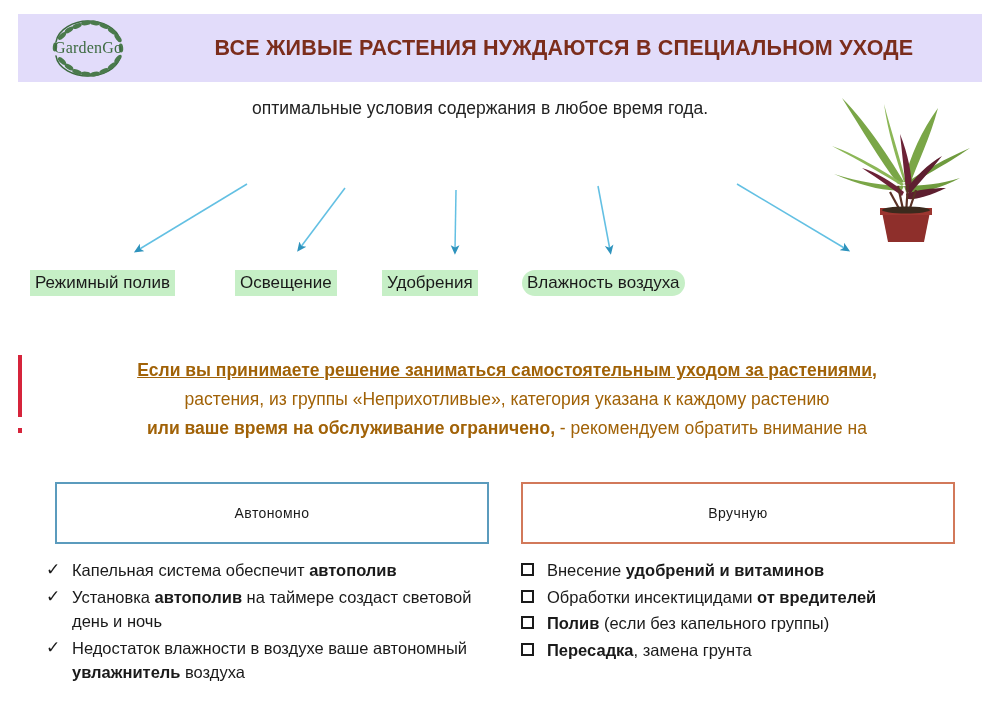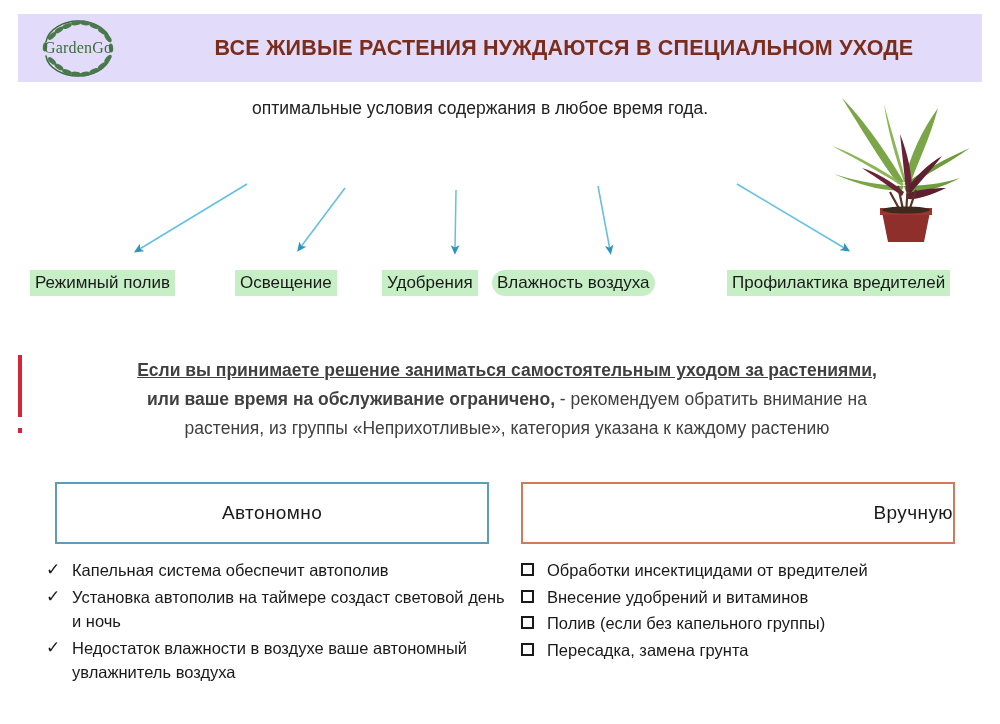--- a/index.html
+++ b/index.html
@@ -27,20 +27,21 @@
     display: flex;
     align-items: center;
   }
   .logo-box {
     width: 140px;
     height: 68px;
     position: relative;
     flex: 0 0 140px;
     display: flex;
     align-items: center;
+    justify-content: center;
     text-decoration: underline;
   }
   .logo-svg { display:block; }
   .header-title {
     flex: 1 1 auto;
     text-align: center;
     font-size: 21.5px;
     font-weight: bold;
     color: #7b2d1c;
     letter-spacing: 0.2px;
@@ -117,40 +118,40 @@
     background: #d6243b;
   }
   .quote-text {
     position: absolute;
     left: 34px;
     top: 356px;
     width: 946px;
     text-align: center;
     font-size: 17.5px;
     line-height: 29px;
-    color: #404040;
+    color: #a16207;
   }
   .quote-text b { font-weight: bold; }
   .quote-text u { text-decoration: underline; }
 
   
   .col-box {
     position: absolute;
     top: 482px;
     height: 58px;
     background: #ffffff;
     display: flex;
     align-items: center;
     justify-content: center;
-    font-size: 19px;
+    font-size: 14px;
     color: #1a1a1a;
     letter-spacing: 0.4px;
   }
   .col-box.left  { left: 55px;  width: 430px; border: 2px solid #5b9bbd; }
-  .col-box.right { left: 521px; width: 430px; border: 2px solid #d2795a; justify-content: flex-end; }
+  .col-box.right { left: 521px; width: 430px; border: 2px solid #d2795a; }
 
   
   .list {
     position: absolute;
     top: 558px;
     font-size: 16.5px;
     line-height: 24.5px;
     color: #1a1a1a;
   }
   .list.left  { left: 46px;  width: 462px; }
@@ -163,21 +164,21 @@
   }
   .li-marker {
     flex: 0 0 auto;
     width: 26px;
     text-align: left;
     font-size: 16px;
     line-height: 24.5px;
   }
   .li.check .li-marker { font-size: 17px; }
   .li-text { flex: 1 1 auto; }
-  .li-text b { font-weight: normal; }
+  .li-text b { font-weight: bold; }
 
   .chk-glyph {
     display: inline-block;
     width: 13px;
     height: 13px;
     border: 2px solid #1a1a1a;
     vertical-align: -1px;
     box-sizing: border-box;
   }
 </style>
@@ -267,32 +268,31 @@
     <line x1="456" y1="190" x2="455" y2="250"></line>
     <line x1="598" y1="186" x2="610" y2="250"></line>
     <line x1="737" y1="184" x2="846" y2="249"></line>
   </g>
 </svg>
 
 <div class="labels-row">
   <div class="label-chip" style="left:0px;">Режимный полив</div>
   <div class="label-chip" style="left:205px;">Освещение</div>
   <div class="label-chip" style="left:352px;">Удобрения</div>
-  <div class="label-chip" style="left:462px;border-radius:13px;">Влажность воздуха</div>
-  <div class="label-chip" style="left:697px;">Профилактика вредителей</div>
+  <div class="label-chip" style="left:492px;border-radius:13px;">Влажность воздуха</div>
 </div>
 
 <div class="quote-bar"></div>
 <div class="quote-dot"></div>
 <div class="quote-text">
   <div><b><u>Если вы принимаете решение заниматься самостоятельным уходом за растениями,</u></b></div>
+  <div>растения, из группы «Неприхотливые»,  категория указана к каждому растению</div>
   <div>
     <b>или ваше время на обслуживание ограничено,</b><span> - рекомендуем обратить внимание на</span>
   </div>
-  <div>растения, из группы «Неприхотливые»,  категория указана к каждому растению</div>
 </div>
 
 <div class="col-box left">
   <span>Автономно</span>
 </div>
 <div class="col-box right">
   <span>Вручную</span>
 </div>
 
 <div class="list left">
@@ -306,25 +306,25 @@
   </div>
   <div class="li check">
     <span class="li-marker">✓</span>
     <span class="li-text"><span>Недостаток влажности в  воздухе ваше автономный </span><b>увлажнитель</b><span> воздуха</span></span>
   </div>
 </div>
 
 <div class="list right">
   <div class="li">
     <span class="li-marker"><span class="chk-glyph"></span></span>
-    <span class="li-text"><span>Обработки инсектицидами </span><b>от вредителей</b><span></span></span>
+    <span class="li-text"><span>Внесение </span><b>удобрений и витаминов</b><span></span></span>
   </div>
   <div class="li">
     <span class="li-marker"><span class="chk-glyph"></span></span>
-    <span class="li-text"><span>Внесение </span><b>удобрений и витаминов</b><span></span></span>
+    <span class="li-text"><span>Обработки инсектицидами </span><b>от вредителей</b><span></span></span>
   </div>
   <div class="li">
     <span class="li-marker"><span class="chk-glyph"></span></span>
     <span class="li-text"><span></span><b>Полив</b><span> (если без капельного группы)</span></span>
   </div>
   <div class="li">
     <span class="li-marker"><span class="chk-glyph"></span></span>
     <span class="li-text"><span></span><b>Пересадка</b><span>, замена грунта</span></span>
   </div>
 </div>

